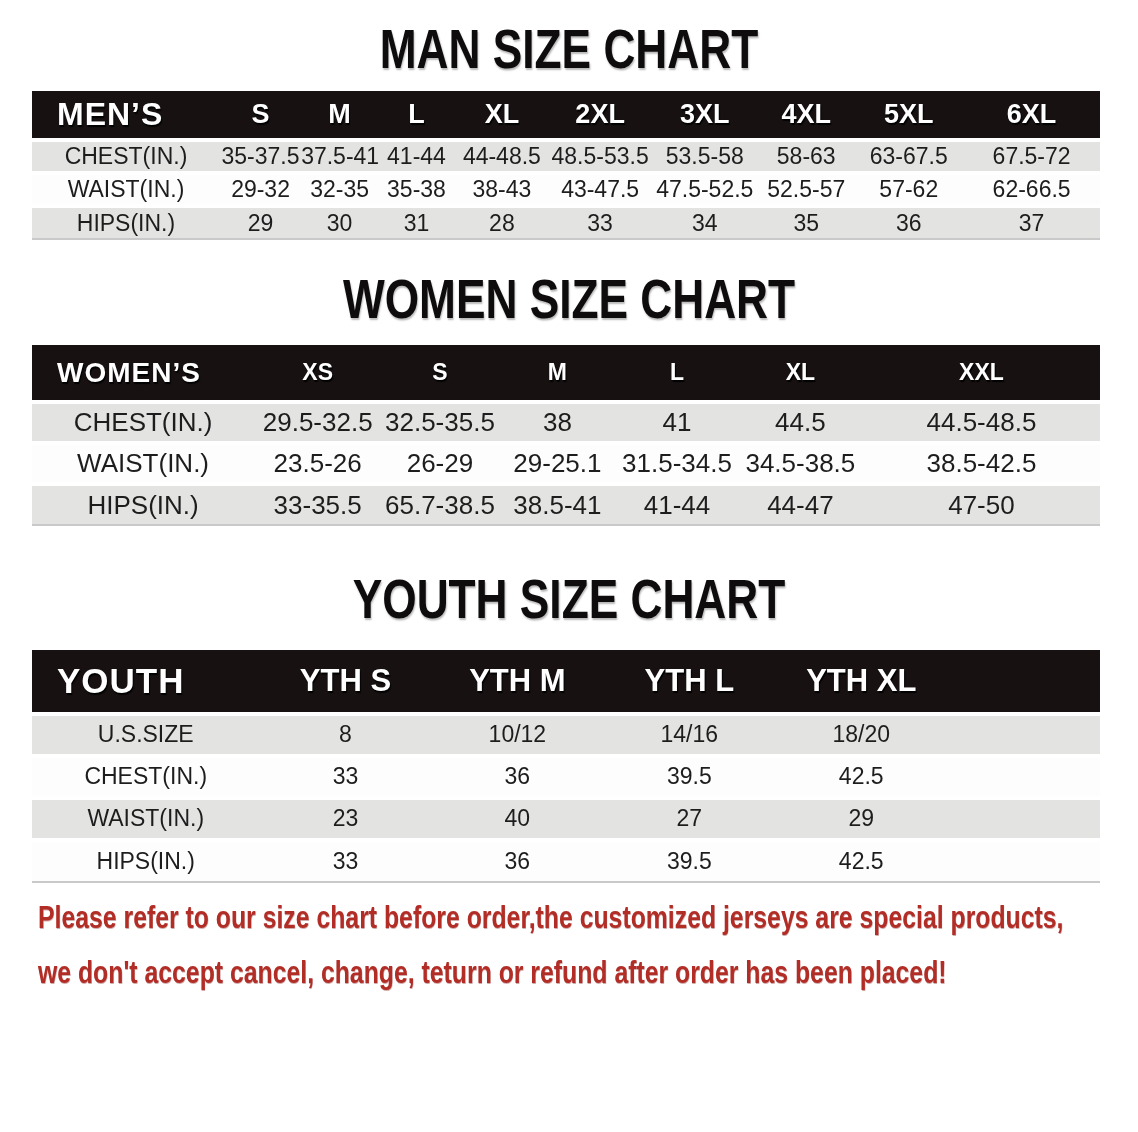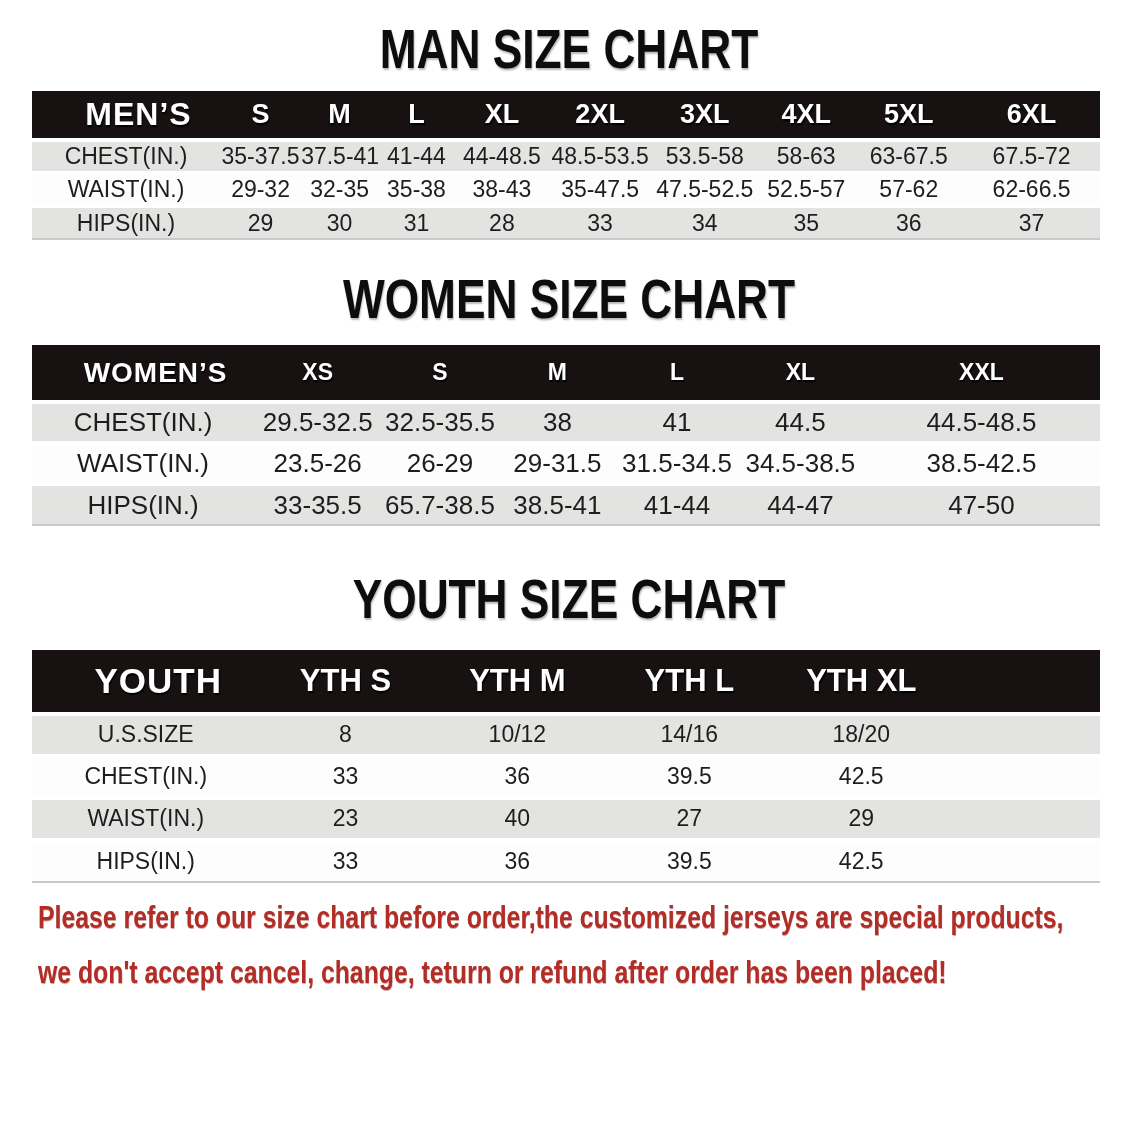--- a/index.html
+++ b/index.html
@@ -52,21 +52,21 @@
   .size-table thead tr { background: #171111; }
   .size-table th {
     color: #ffffff;
     font-weight: bold;
     text-align: center;
     text-shadow: 1px 2px 1px rgba(0,0,0,0.9);
     padding: 0;
     overflow: hidden;
     white-space: nowrap;
   }
-  .size-table th.label-col { text-align: center; padding-left: 25px; margin-left: 32px; }
+  .size-table th.label-col { text-align: left; padding-left: 25px; margin-left: 32px; }
   .size-table tbody tr { border-top: 4px solid #ffffff; }
   .size-table tbody tr:nth-child(odd)  { background: #E3E3E2; }
   .size-table tbody tr:nth-child(even) { background: #fdfdfd; }
   .size-table td {
     text-align: center;
     color: #1d1d1d;
     padding: 0;
     white-space: nowrap;
     overflow: hidden;
   }
@@ -152,21 +152,21 @@
             <td>58-63</td>
             <td>63-67.5</td>
             <td>67.5-72</td>
           </tr>
           <tr>
             <td class="label-col">WAIST(IN.)</td>
             <td>29-32</td>
             <td>32-35</td>
             <td>35-38</td>
             <td>38-43</td>
-            <td>35-47.5</td>
+            <td>43-47.5</td>
             <td>47.5-52.5</td>
             <td>52.5-57</td>
             <td>57-62</td>
             <td>62-66.5</td>
           </tr>
           <tr>
             <td class="label-col">HIPS(IN.)</td>
             <td>29</td>
             <td>30</td>
             <td>31</td>
@@ -211,21 +211,21 @@
             <td>32.5-35.5</td>
             <td>38</td>
             <td>41</td>
             <td>44.5</td>
             <td>44.5-48.5</td>
           </tr>
           <tr>
             <td class="label-col">WAIST(IN.)</td>
             <td>23.5-26</td>
             <td>26-29</td>
-            <td>29-31.5</td>
+            <td>29-25.1</td>
             <td>31.5-34.5</td>
             <td>34.5-38.5</td>
             <td>38.5-42.5</td>
           </tr>
           <tr>
             <td class="label-col">HIPS(IN.)</td>
             <td>33-35.5</td>
             <td>65.7-38.5</td>
             <td>38.5-41</td>
             <td>41-44</td>

